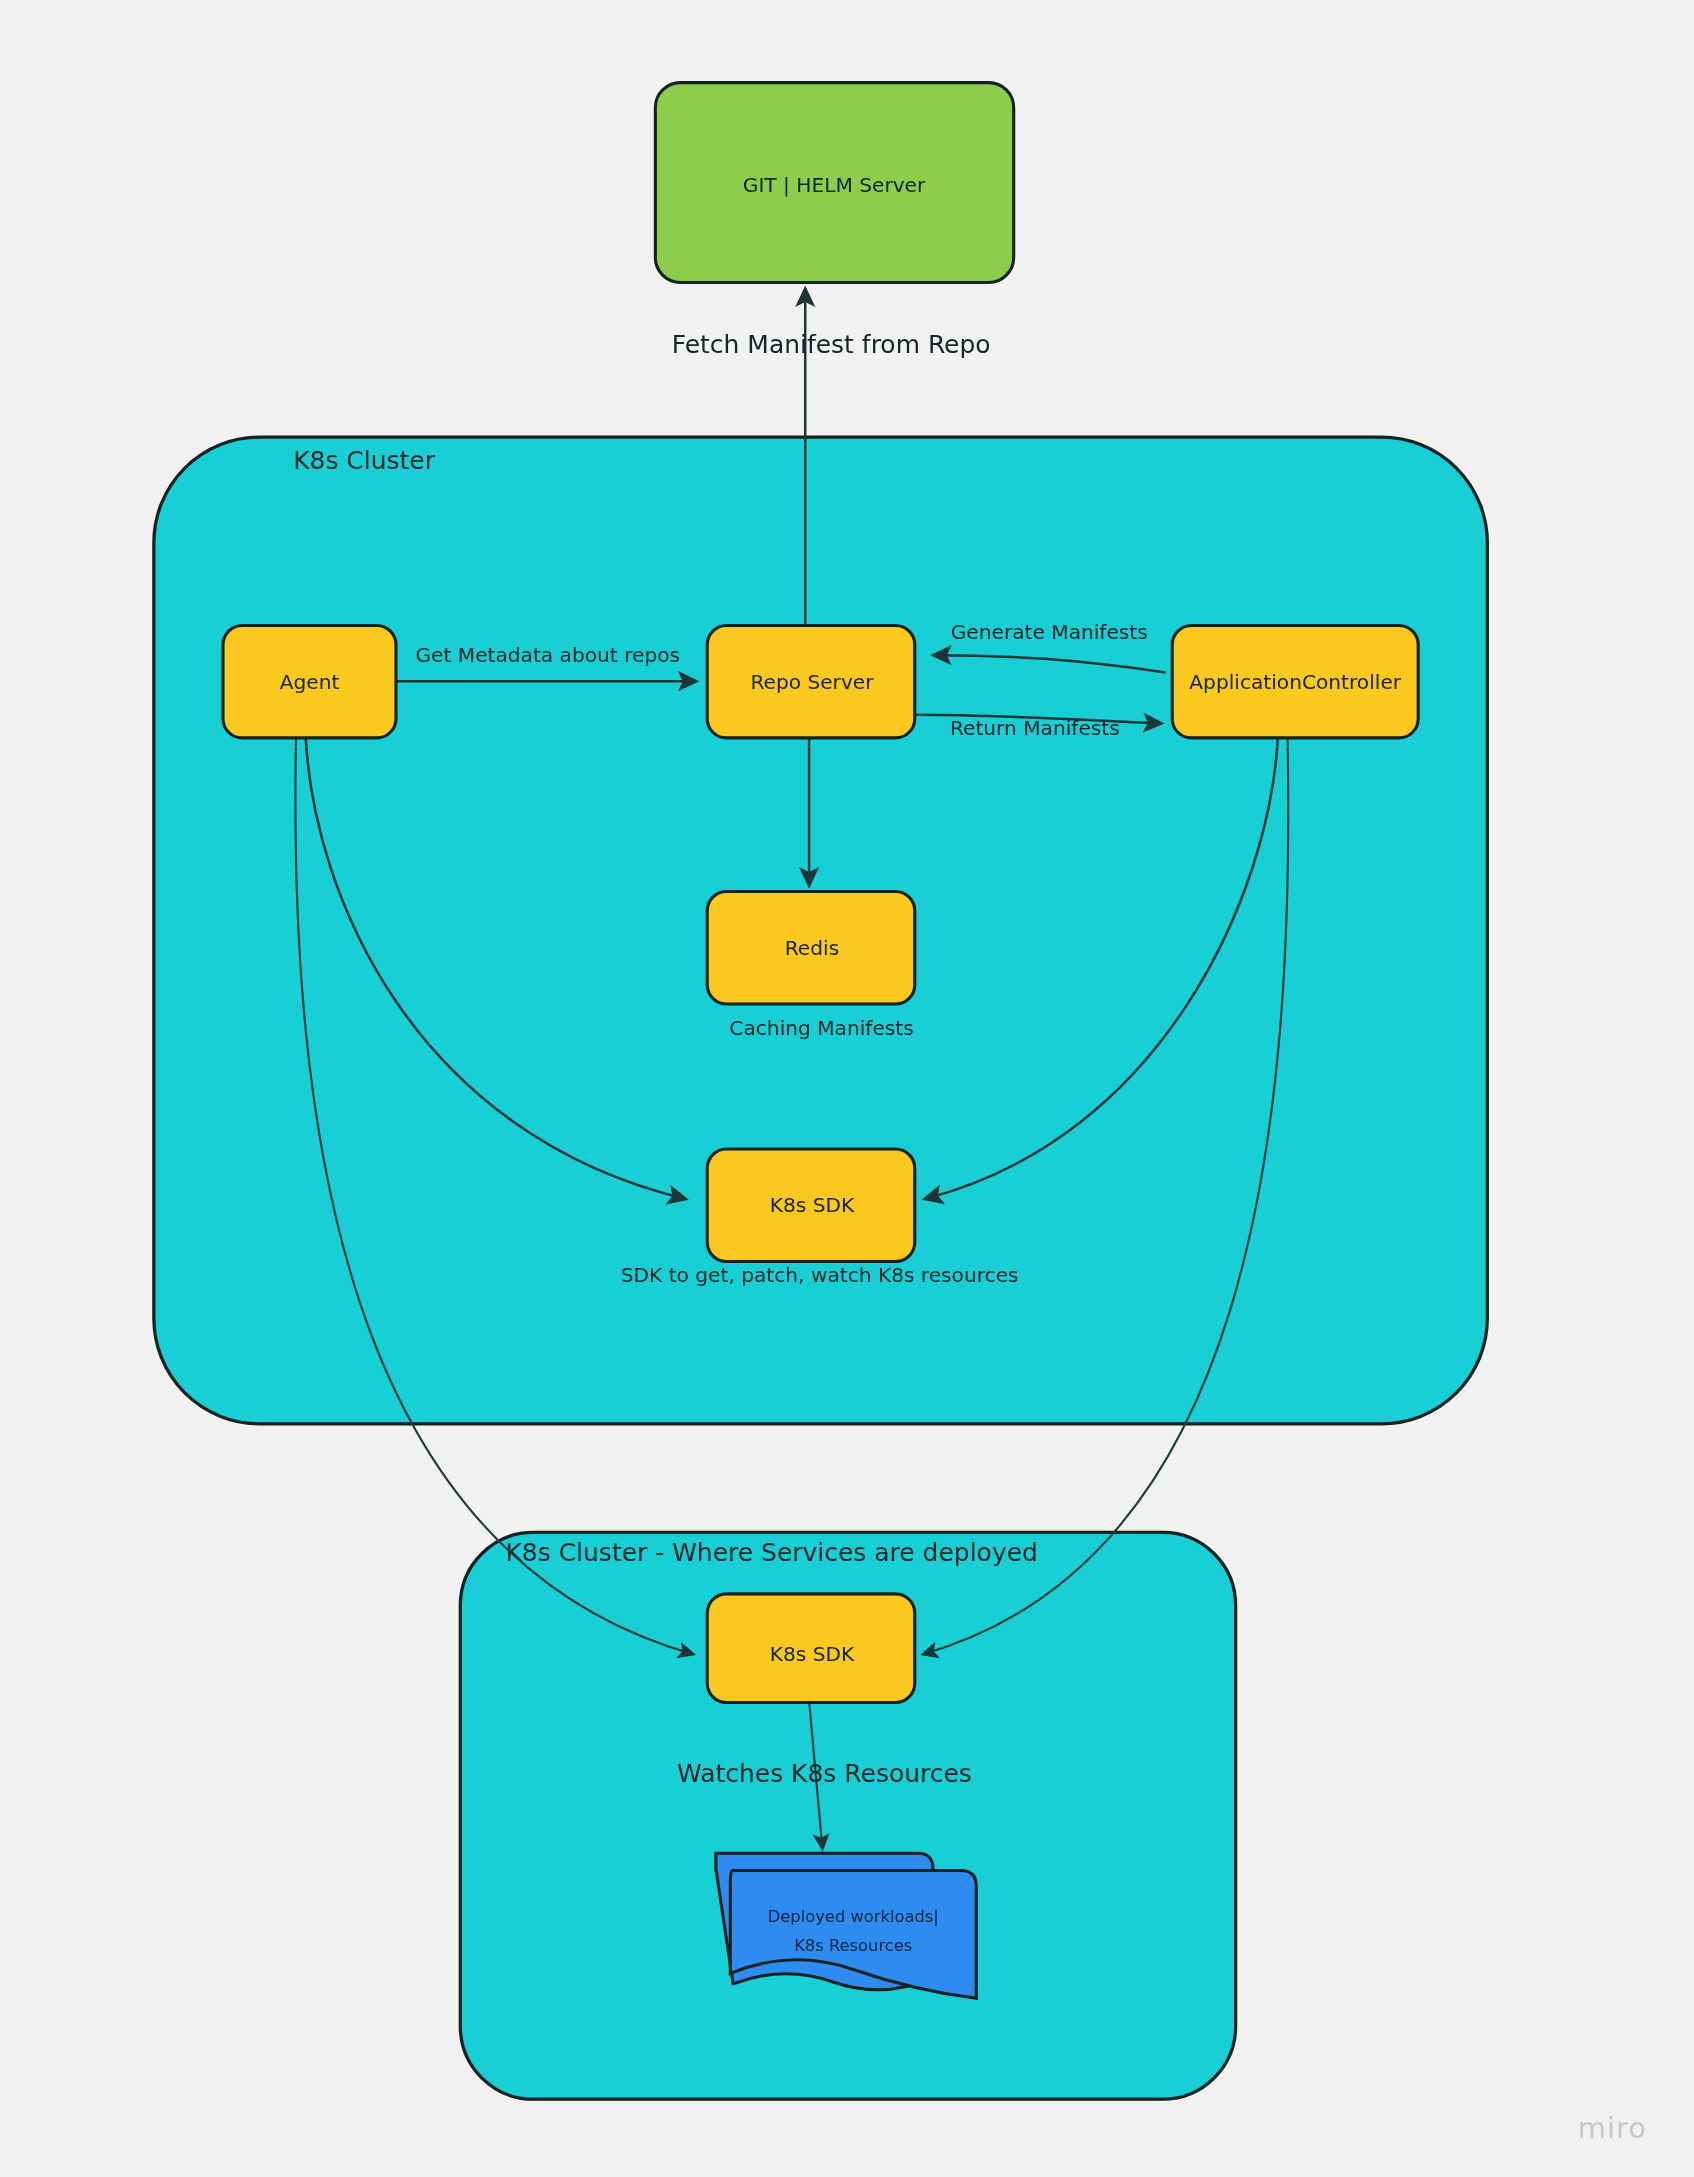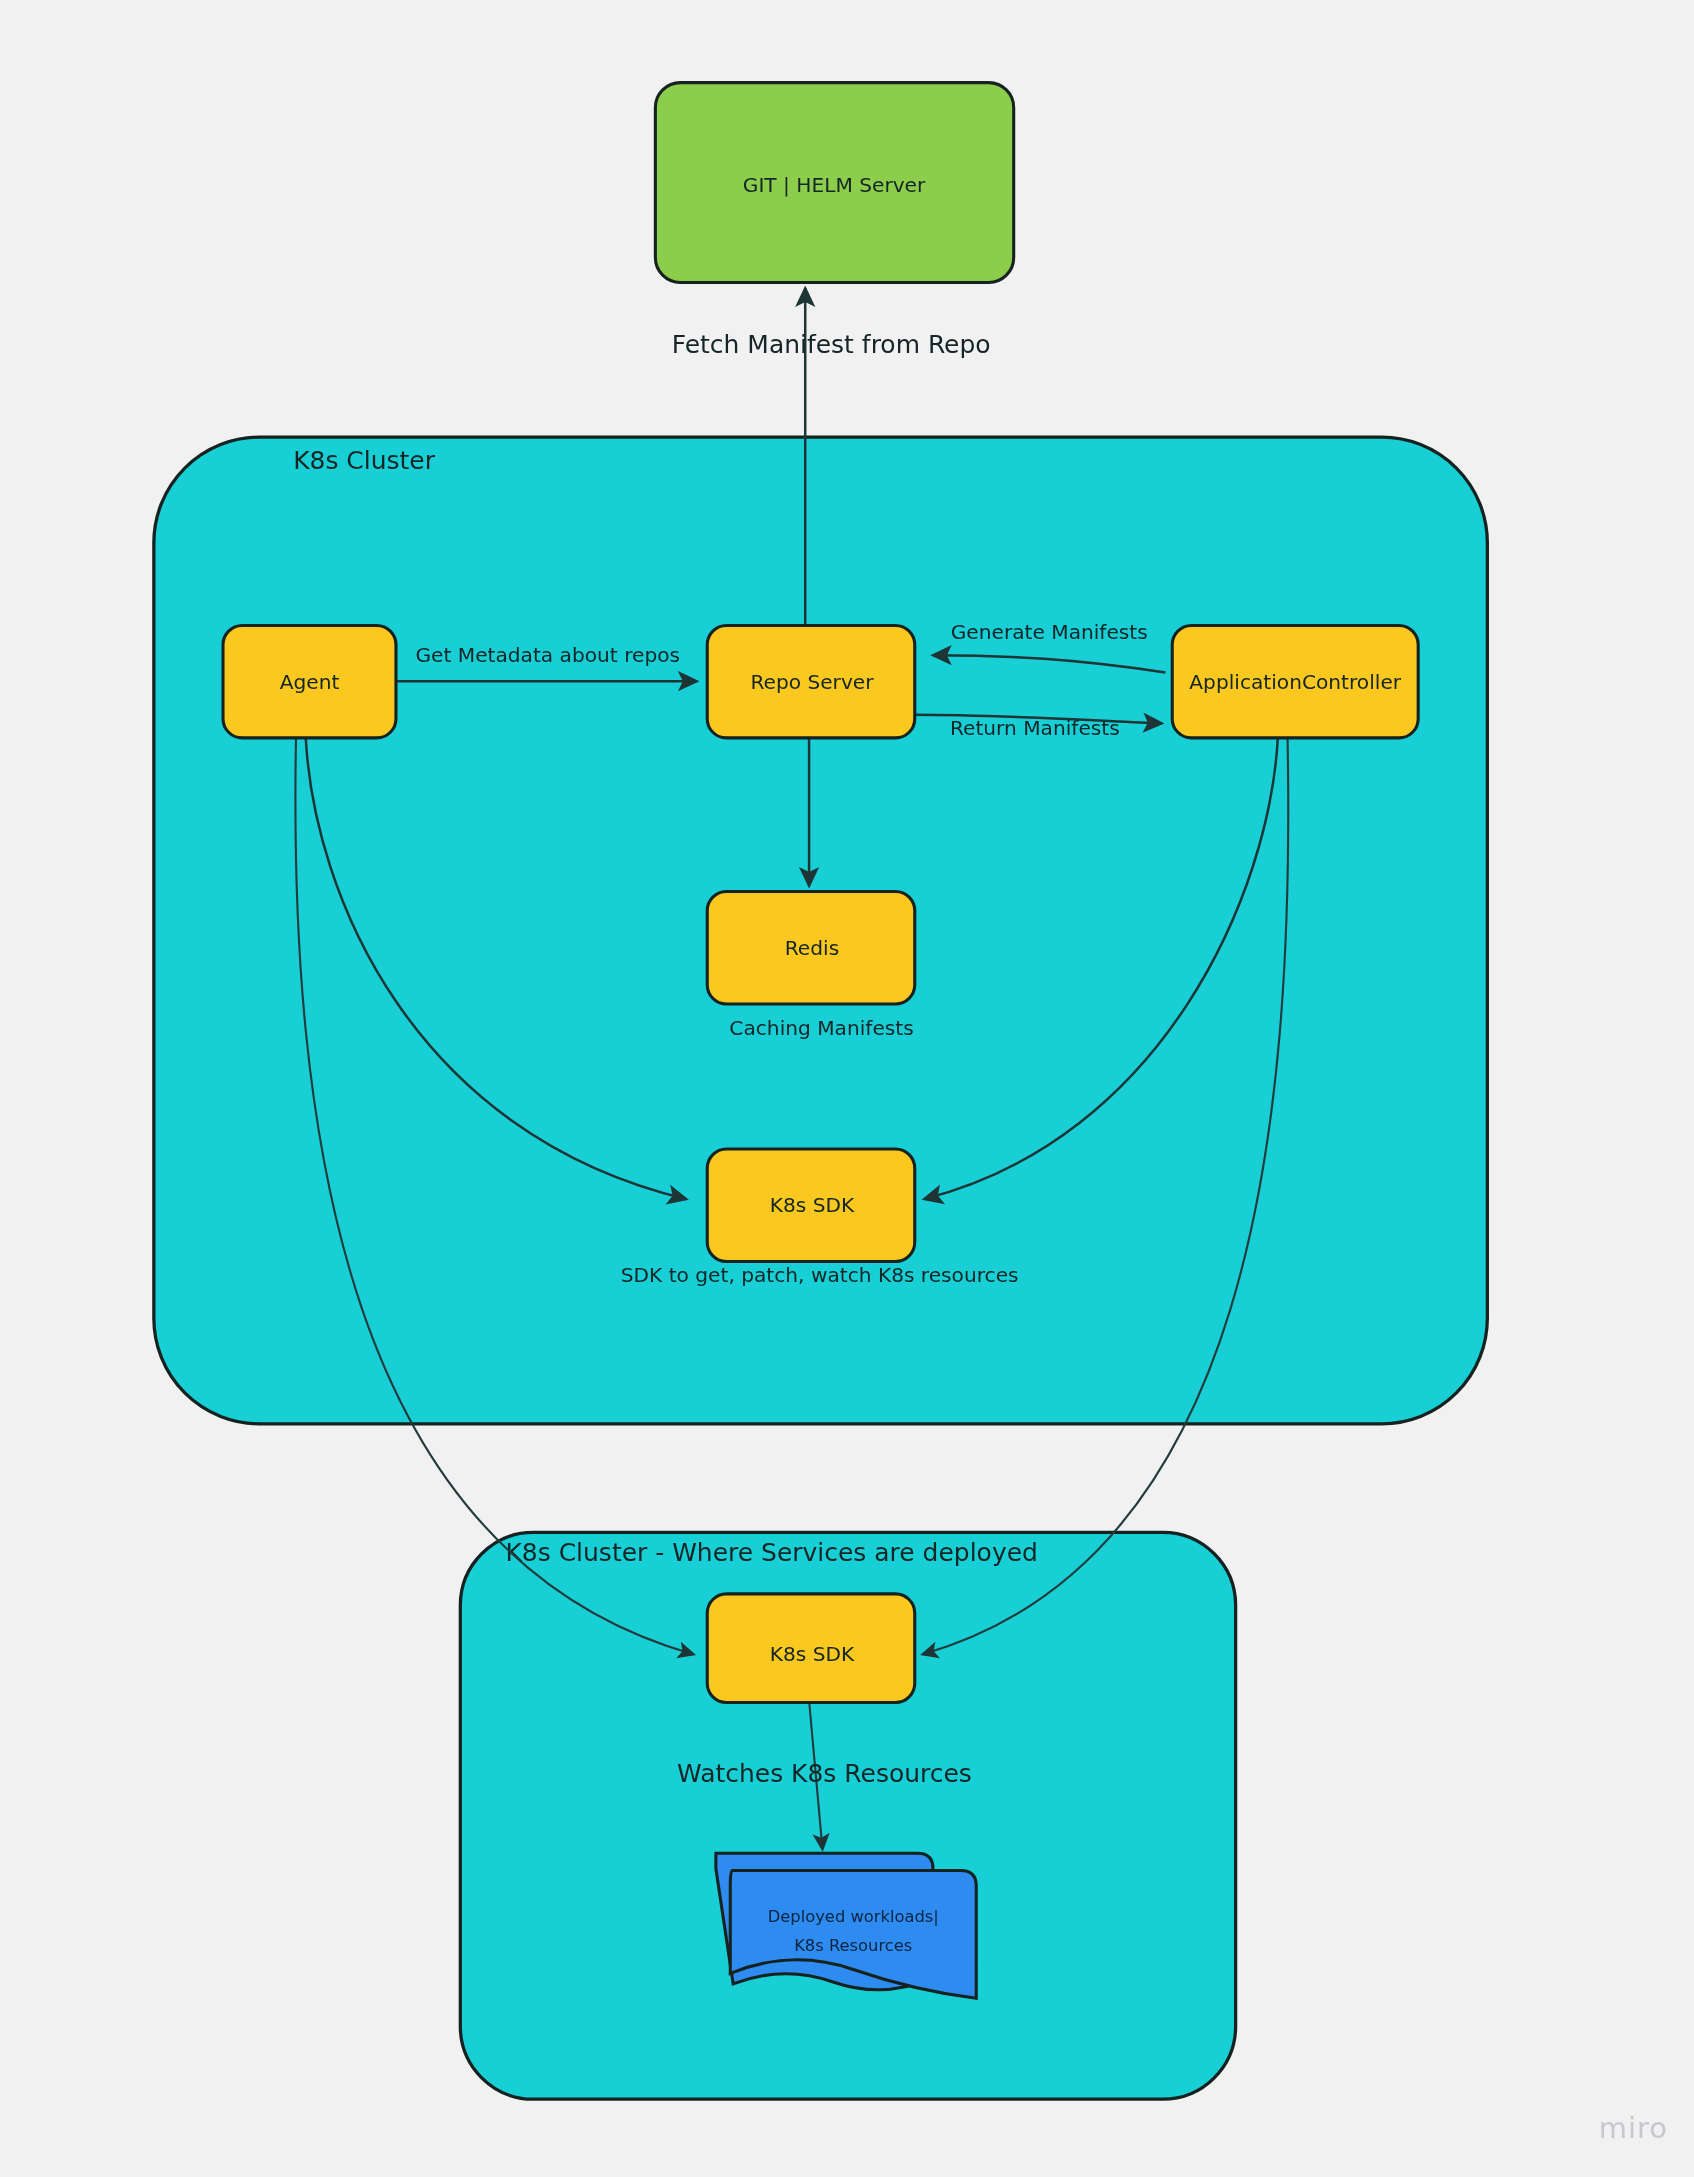--- a/index.html
+++ b/index.html
@@ -20,21 +20,21 @@
   .yellow-rect{fill:#FAC81E;stroke:#15221f;stroke-width:3.2;}
   .blue-shape{fill:#2E8BEF;stroke:#15221f;stroke-width:3.2;}
   text{fill:#152526;font-family:"DejaVu Sans", sans-serif;dominant-baseline:middle;}
   .node-label{font-size:21px;text-anchor:middle;}
   .cluster-label{font-size:26px;text-anchor:start;}
   .edge-label{font-size:21px;text-anchor:middle;}
   .edge-label-big{font-size:26px;text-anchor:middle;}
   .caption{font-size:21px;text-anchor:middle;}
   .blue-label{font-size:17px;text-anchor:middle;fill:#0e2340;}
   .watermark{
-    position:absolute;right:27px;bottom:33px;
+    position:absolute;right:48px;bottom:33px;
     color:#c7c7cf;font-size:29px;letter-spacing:1px;
     font-family:"DejaVu Sans", sans-serif;
     user-select:none;
   }
 </style>
 </head>
 <body>
 
 <div id="stage">
 

